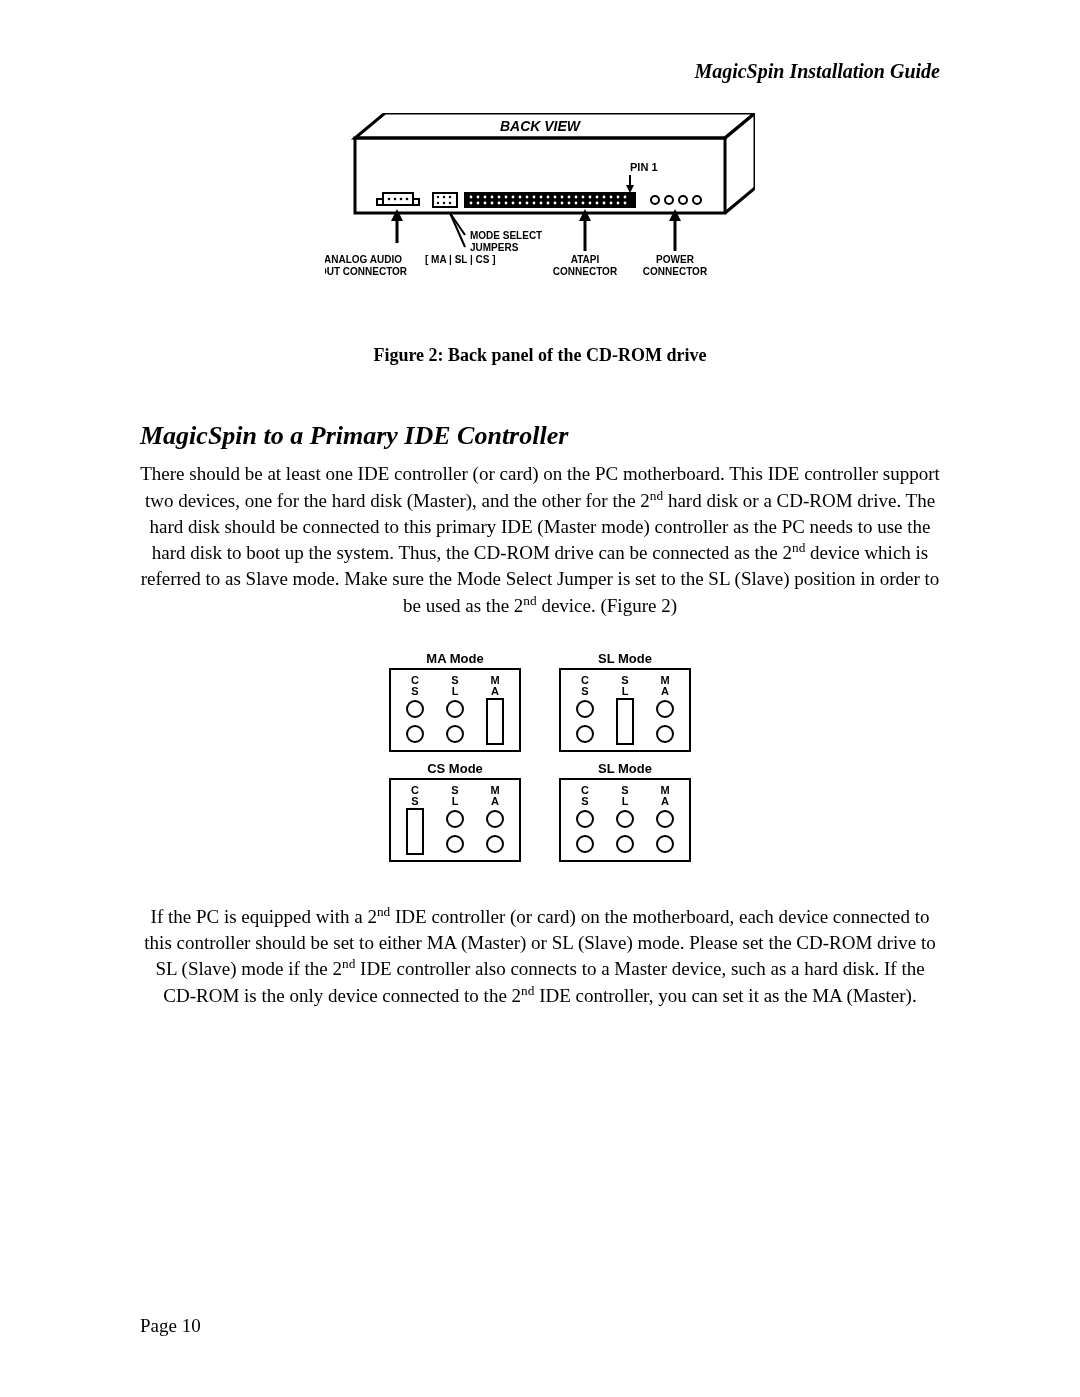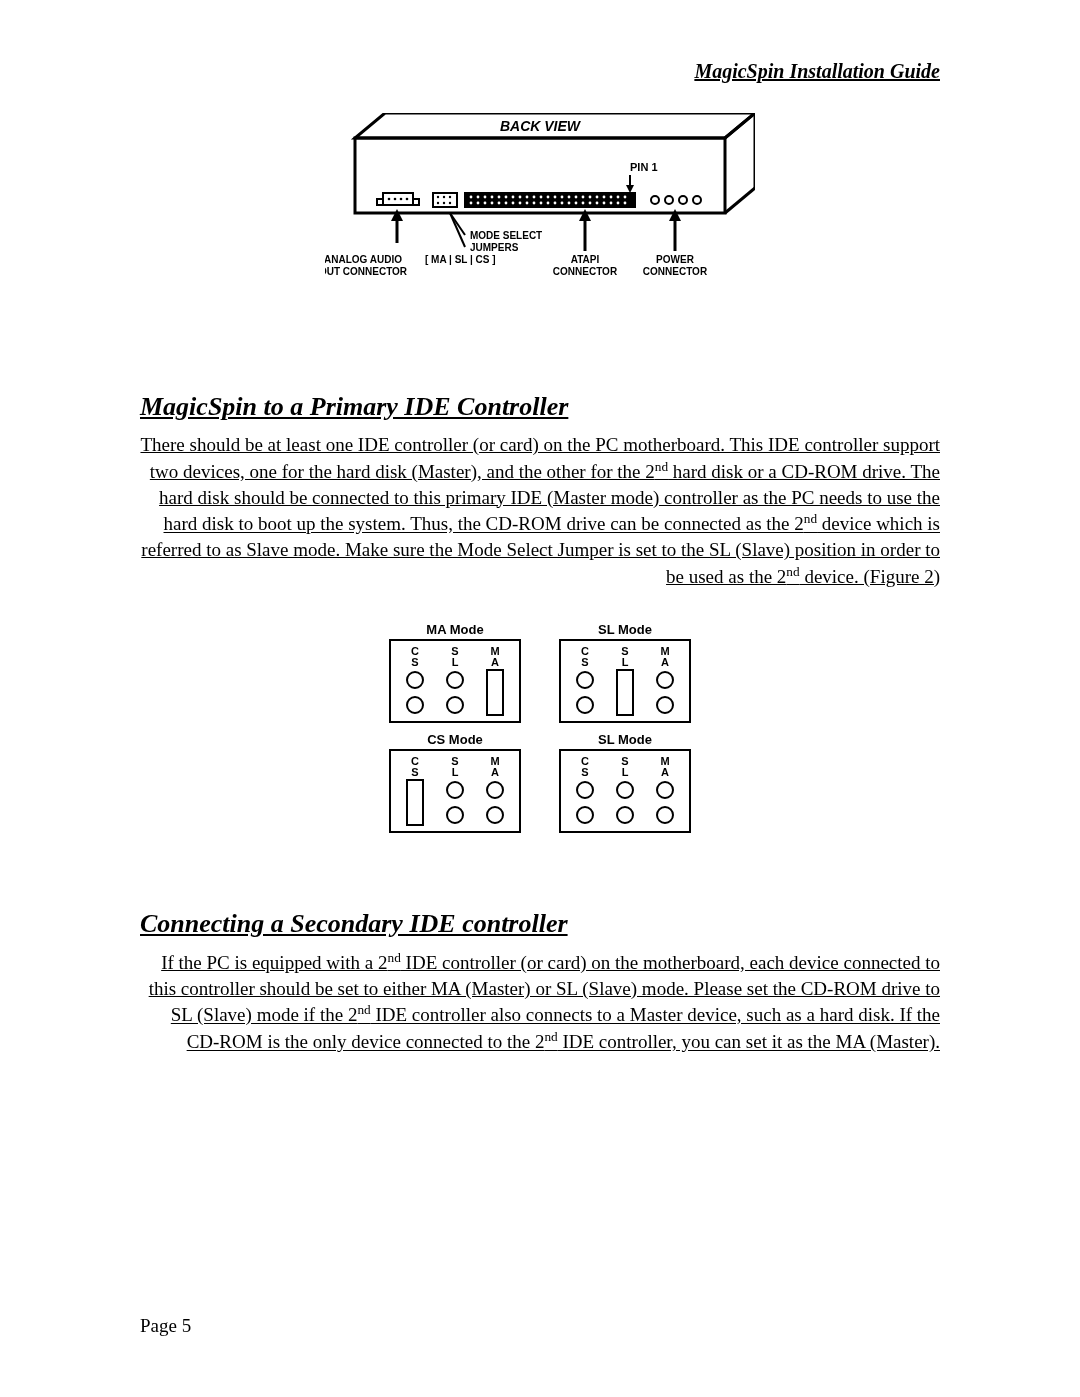--- a/index.html
+++ b/index.html
@@ -8,21 +8,20 @@
     background: #ffffff;
     font-family: "Times New Roman", Times, serif;
     color: #000000;
   }
   .page {
     width: 1080px;
     height: 1397px;
     position: relative;
     box-sizing: border-box;
     padding: 60px 140px 60px 140px;
-    text-decoration: underline;
   }
   .header {
     text-align: right;
     font-style: italic;
     font-weight: bold;
     font-size: 20px;
     margin-bottom: 30px;
   }
   .figure-block {
     text-align: center;
@@ -36,21 +35,21 @@
   .section-heading {
     font-style: italic;
     font-weight: bold;
     font-size: 26px;
     margin-top: 55px;
     margin-bottom: 10px;
   }
   .body-text {
     font-size: 19px;
     line-height: 1.35;
-    text-align: right;
+    text-align: center;
   }
   sup {
     font-size: 0.7em;
     vertical-align: super;
   }
   .footer {
     position: absolute;
     bottom: 60px;
     left: 140px;
     font-size: 19px;
@@ -180,20 +179,21 @@
 
       <text x="38" y="150" text-anchor="middle" font-size="10" font-weight="bold">ANALOG AUDIO</text>
       <text x="38" y="162" text-anchor="middle" font-size="10" font-weight="bold">OUT CONNECTOR</text>
 
       <text x="260" y="150" text-anchor="middle" font-size="10" font-weight="bold">ATAPI</text>
       <text x="260" y="162" text-anchor="middle" font-size="10" font-weight="bold">CONNECTOR</text>
 
       <text x="350" y="150" text-anchor="middle" font-size="10" font-weight="bold">POWER</text>
       <text x="350" y="162" text-anchor="middle" font-size="10" font-weight="bold">CONNECTOR</text>
     </svg>
+    <div class="figure-caption">Figure 2: Back panel of the CD-ROM drive</div>
   </div>
 
   <div class="section-heading">MagicSpin to a Primary IDE Controller</div>
   <div class="body-text">
     <span>There should be at least one IDE controller (or card) on the PC motherboard.  This IDE controller support two devices, one for the hard disk (Master), and the other for the 2</span><sup>nd</sup><span> hard disk or a CD-ROM drive.  The hard disk should be connected to this primary IDE (Master mode) controller as the PC needs to use the hard disk to boot up the system.  Thus, the CD-ROM drive can be connected as the 2</span><sup>nd</sup><span> device which is referred to as Slave mode.  Make sure the Mode Select Jumper is set to the SL (Slave) position in order to be used as the 2</span><sup>nd</sup><span> device.  (Figure 2)</span>
   </div>
 
   <div class="figure-block" style="margin-top:30px;">
     <svg class="fig3-svg" viewBox="0 0 340 230">
 
@@ -253,19 +253,18 @@
       <text x="295" y="156" text-anchor="middle" font-size="11" font-weight="bold">A</text>
       <circle cx="215" cy="170" r="8" fill="none" stroke="#000" stroke-width="2"></circle>
       <circle cx="215" cy="195" r="8" fill="none" stroke="#000" stroke-width="2"></circle>
       <circle cx="255" cy="170" r="8" fill="none" stroke="#000" stroke-width="2"></circle>
       <circle cx="255" cy="195" r="8" fill="none" stroke="#000" stroke-width="2"></circle>
       <circle cx="295" cy="170" r="8" fill="none" stroke="#000" stroke-width="2"></circle>
       <circle cx="295" cy="195" r="8" fill="none" stroke="#000" stroke-width="2"></circle>
     </svg>
   </div>
 
-  <div class="section-heading">Connecting a Secondary IDE controller</div>
   <div class="body-text">
     <span>If the PC is equipped with a 2</span><sup>nd</sup><span> IDE controller (or card) on the motherboard, each device connected to this controller should be set to either MA (Master) or SL (Slave) mode.  Please set the CD-ROM drive to SL (Slave) mode if the 2</span><sup>nd</sup><span> IDE controller also connects to a Master device, such as a hard disk.  If the CD-ROM is the only device connected to the 2</span><sup>nd</sup><span> IDE controller, you can set it as the MA (Master).</span>
   </div>
 
-  <div class="footer">Page 5</div>
+  <div class="footer">Page 10</div>
 </div>
 
 </body></html>

